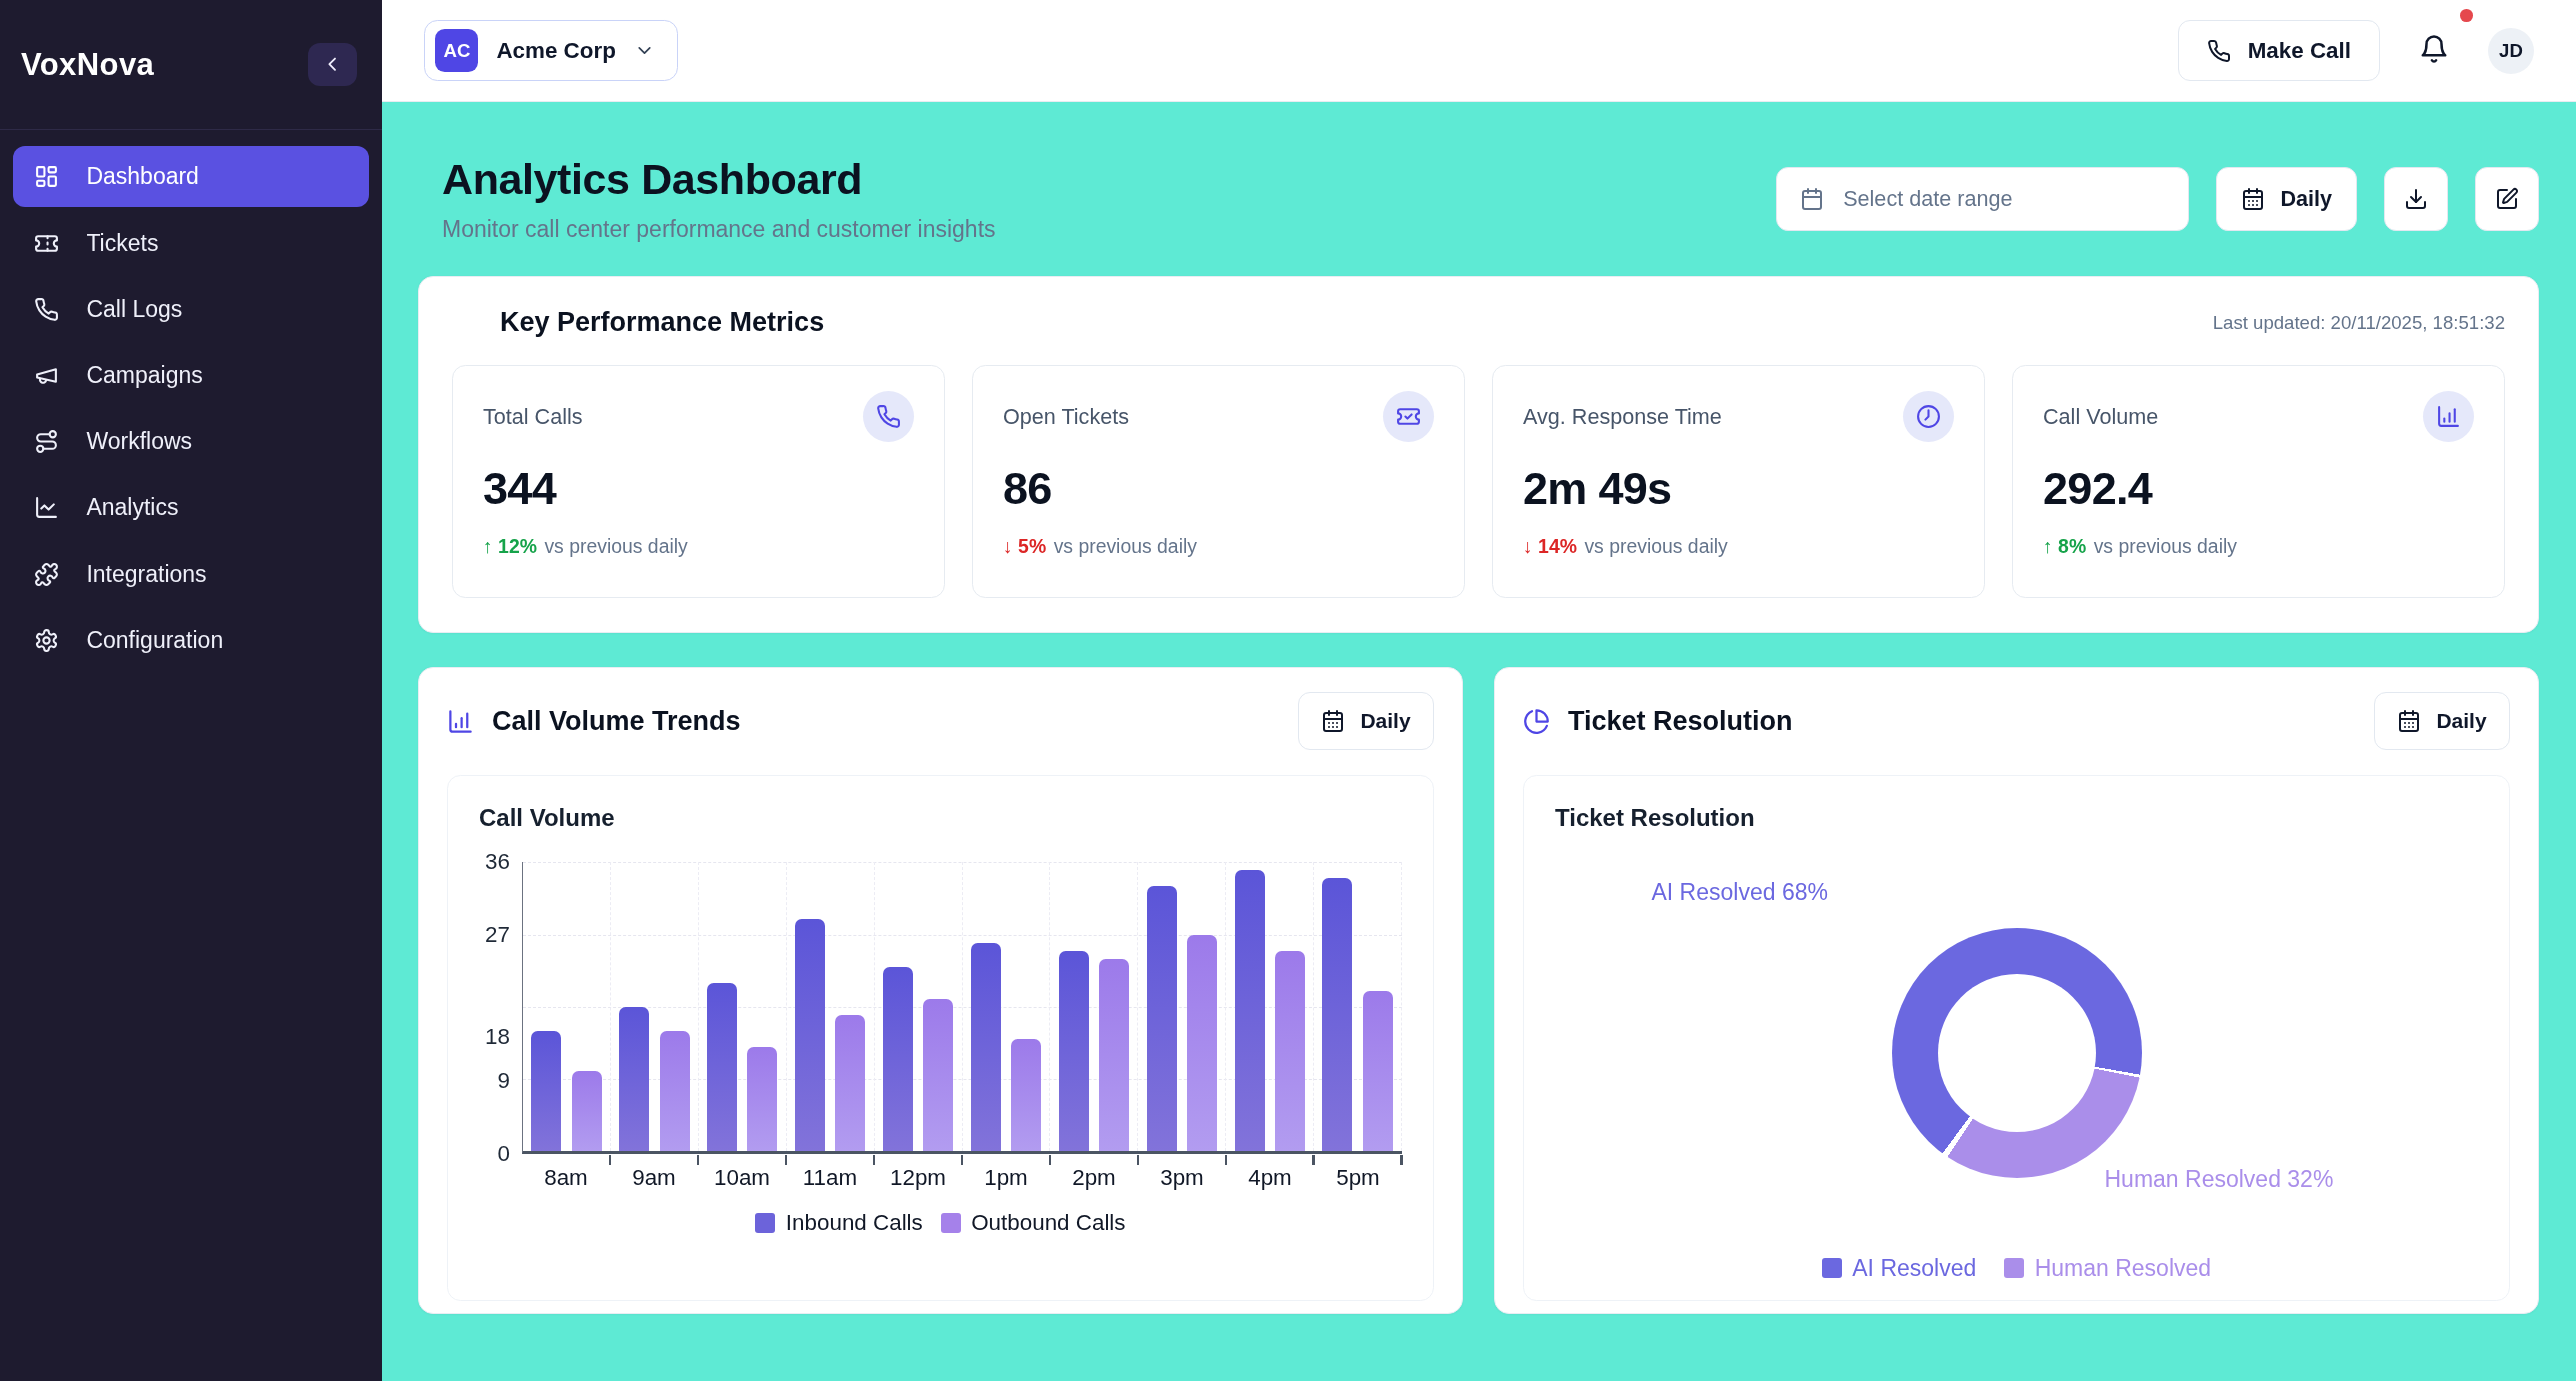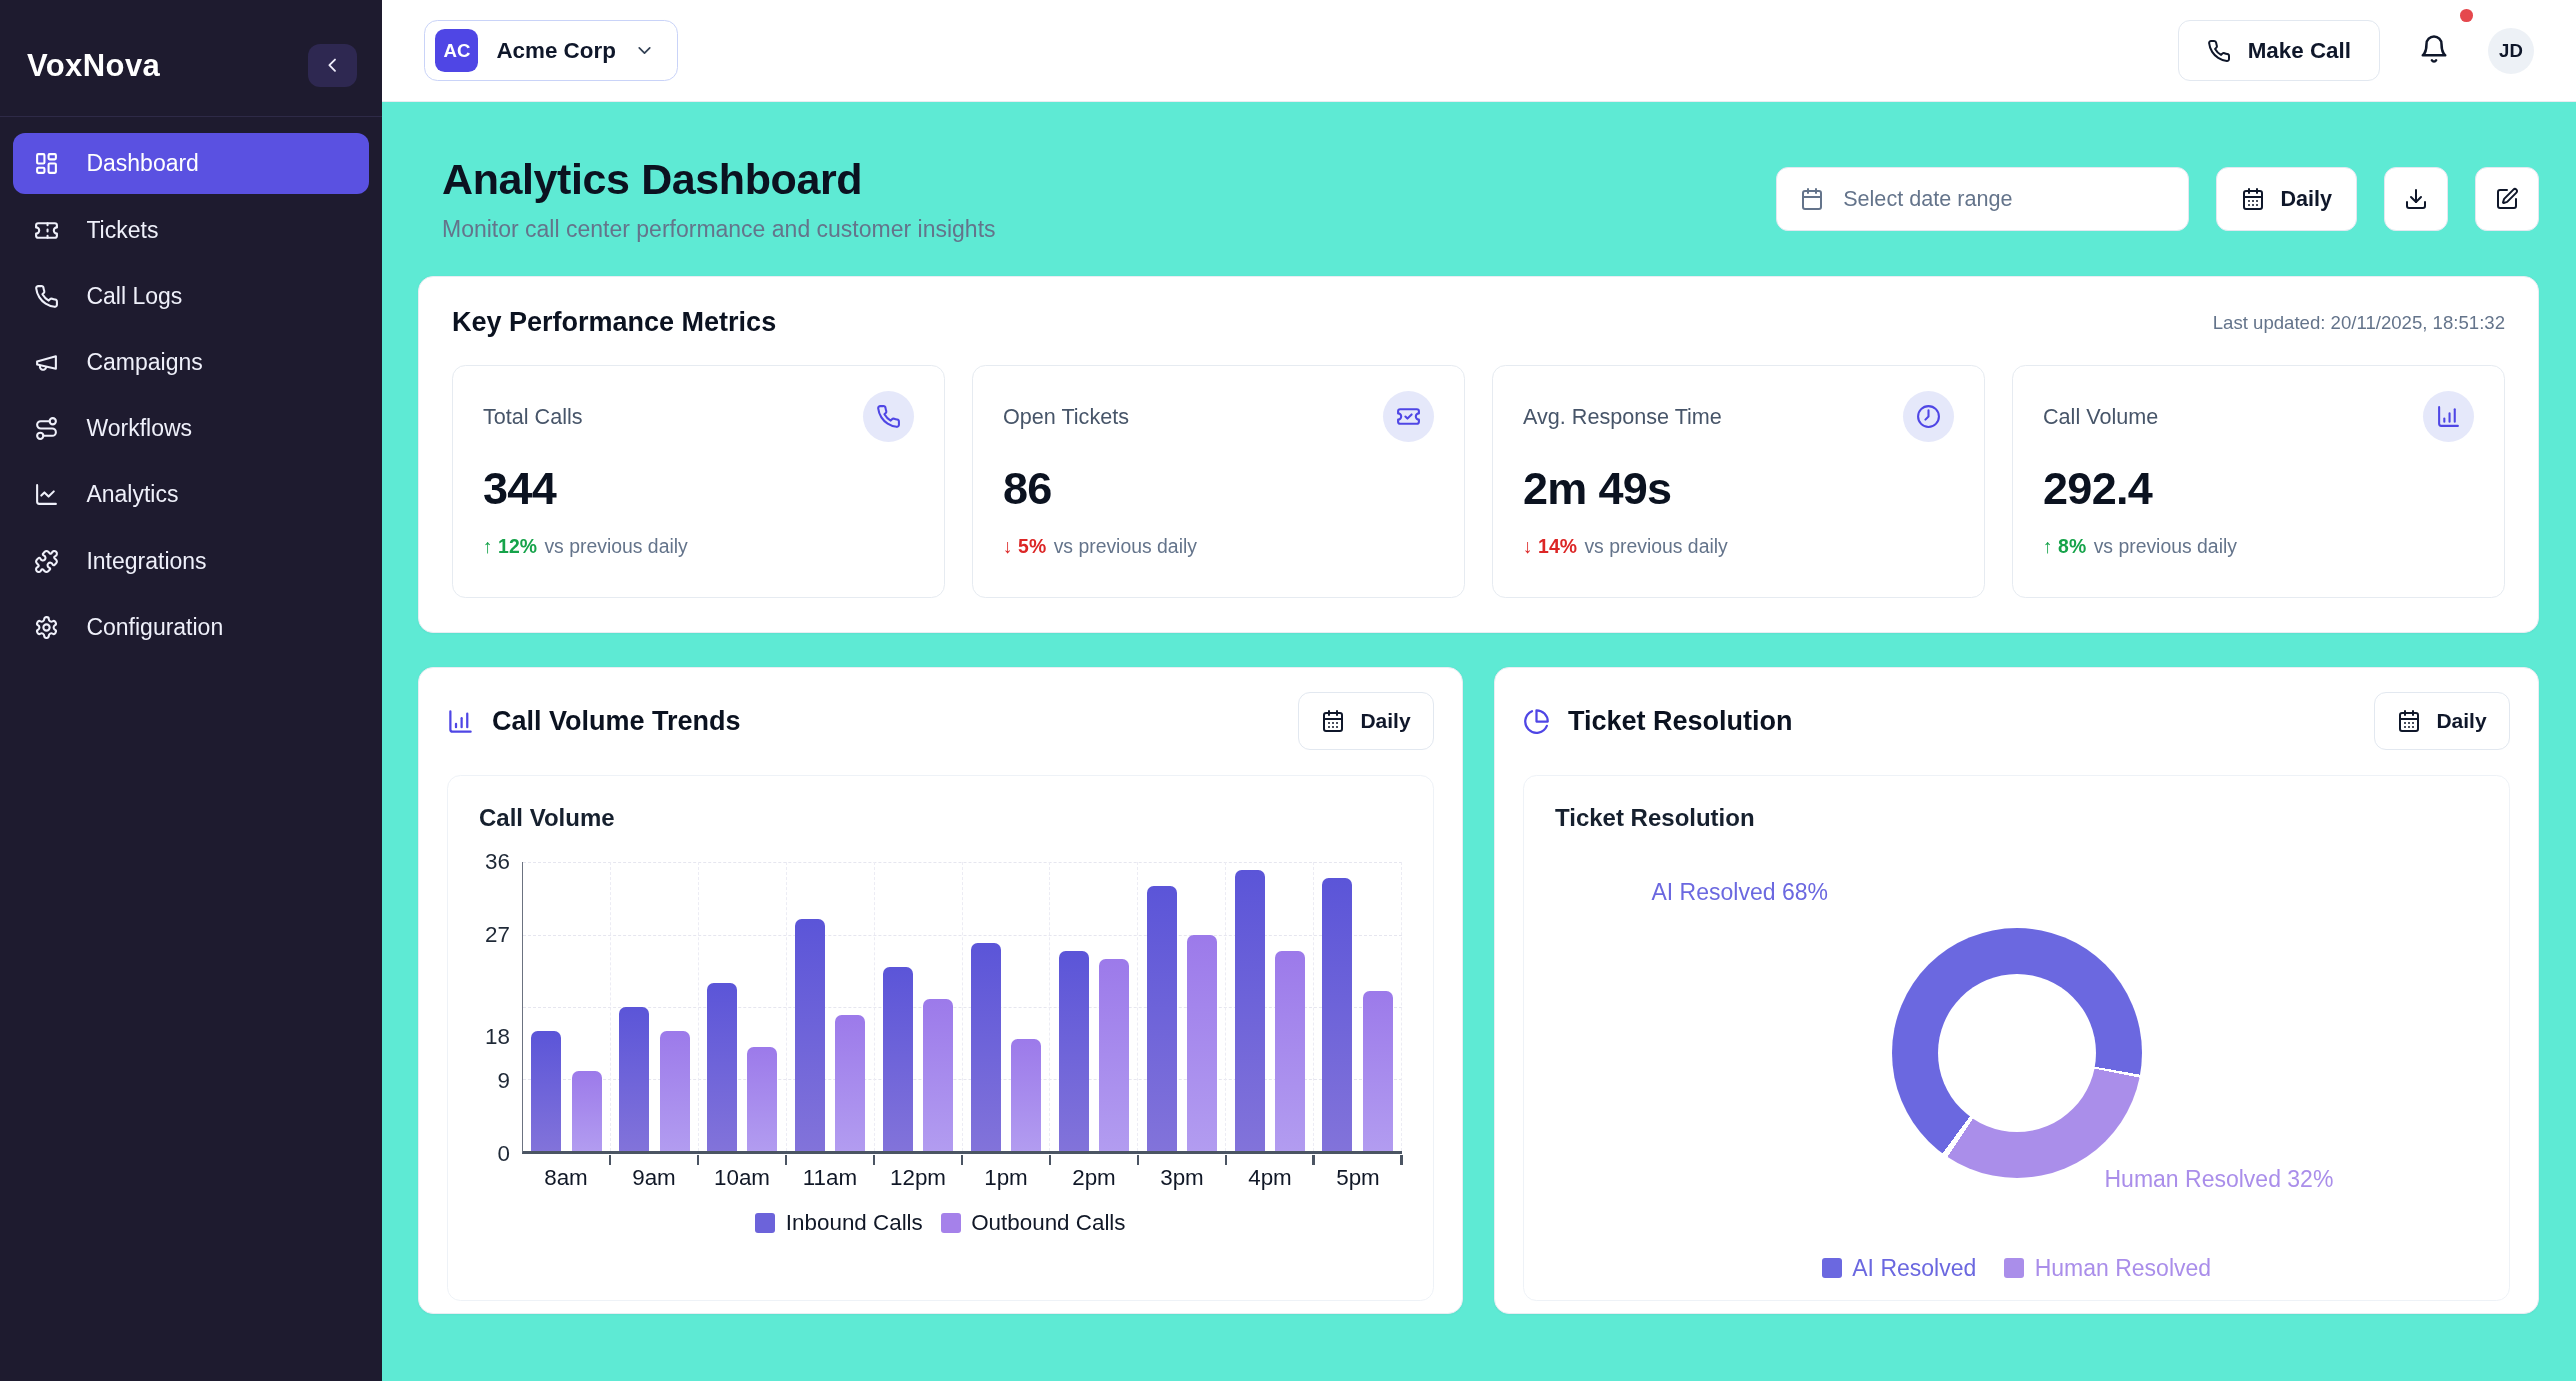--- a/index.html
+++ b/index.html
@@ -2,21 +2,21 @@
 <html style="font-size:12px"><head>
 <meta charset="utf-8">
 <style>
   * { margin:0; padding:0; box-sizing:border-box; }
   html,body { width:2576px; height:1382px; overflow:hidden; }
   body { font-family:"Liberation Sans", sans-serif; background:#f7f8fb; display:flex; color:#0f172a; }
   svg.ic { width:24px; height:24px; stroke:currentColor; fill:none; stroke-width:2; stroke-linecap:round; stroke-linejoin:round; flex:none; }
 
   
   .sidebar { width:382px; height:100%; background:#1e1b2f; color:#eceaf6; flex:none; display:flex; flex-direction:column; }
-  .logo-row { height:102px; display:flex; align-items:center; justify-content:space-between; padding:0 25px 0 27px; border-bottom:1.5px solid #2e2a47;margin-top:15px; }
+  .logo-row { height:130px; display:flex; align-items:center; justify-content:space-between; padding:0 25px 0 21px; border-bottom:1.5px solid #2e2a47; }
   .brand { font-size:31px; font-weight:700; color:#ffffff; letter-spacing:0.4px; }
   .collapse-btn { width:49px; height:43px; border-radius:12px; background:#2e2851; display:flex; align-items:center; justify-content:center; cursor:pointer; color:#f0eefc; }
   .collapse-btn svg.ic { width:22.4px; height:22.4px; }
   .nav { padding:16.4px 13.4px; display:flex; flex-direction:column; gap:5.2px; }
   .nav-item { height:61px; border-radius:12px; display:flex; align-items:center; gap:27px; padding:0 21px; font-size:23px; font-weight:500; color:#eff0fa; cursor:pointer; }
   .nav-item svg.ic { width:25px; height:25px; }
   .nav-item.active { background:#5a51e1; color:#ffffff; }
 
   
   .main { flex:1; display:flex; flex-direction:column; min-width:0; }
@@ -42,21 +42,21 @@
   .date-input { width:413px; height:64px; background:#fff; border:1.5px solid #e2e8f0; border-radius:12px; display:flex; align-items:center; gap:19.4px; padding:0 22.4px; color:#64748b; font-size:21.6px; cursor:pointer; }
   .btn { height:64px; background:#fff; border:1.5px solid #e2e8f0; border-radius:12px; display:flex; align-items:center; justify-content:center; gap:15px; font-size:21.6px; font-weight:600; color:#0f172a; cursor:pointer; }
   .btn.daily { padding:0 24px; }
   .btn.icon-only { width:64px; }
   .btn svg.ic, .date-input svg.ic { width:24px; height:24px; }
 
   .card { background:#fff; border:1.5px solid #e8edf3; border-radius:15px; box-shadow:0 0.7px 2.2px rgba(16,24,40,.04); }
 
   
   .kpm { padding:30px 33px 34px; }
-  .kpm-head { display:flex; align-items:center; justify-content:space-between; }
+  .kpm-head { display:flex; align-items:center; justify-content:space-between;margin-left:48px; }
   .kpm-title { font-size:27px; font-weight:700; color:#0b1220; }
   .kpm-updated { font-size:18.6px; color:#64748b; }
   .kpm-grid { display:grid; grid-template-columns:repeat(4,1fr); gap:27px; margin-top:27px; }
   .metric { border:1.5px solid #e6ebf1; border-radius:13.4px; background:#fff; padding:25px 30px 28px; height:233px; display:flex; flex-direction:column; }
   .metric-top { display:flex; align-items:center; justify-content:space-between; }
   .metric-label { font-size:21.6px; font-weight:500; color:#475569; }
   .metric-ic { width:51px; height:51px; border-radius:50%; background:#e5e8fa; color:#4f46e5; display:flex; align-items:center; justify-content:center; }
   .metric-ic svg.ic { width:25px; height:25px; }
   .metric-value { font-size:45px; font-weight:800; color:#0b1220; margin-top:21px; letter-spacing:-0.7px; }
   .metric-delta { font-size:19.4px; color:#64748b; margin-top:19.4px; display:flex; align-items:center; gap:7.5px; }

